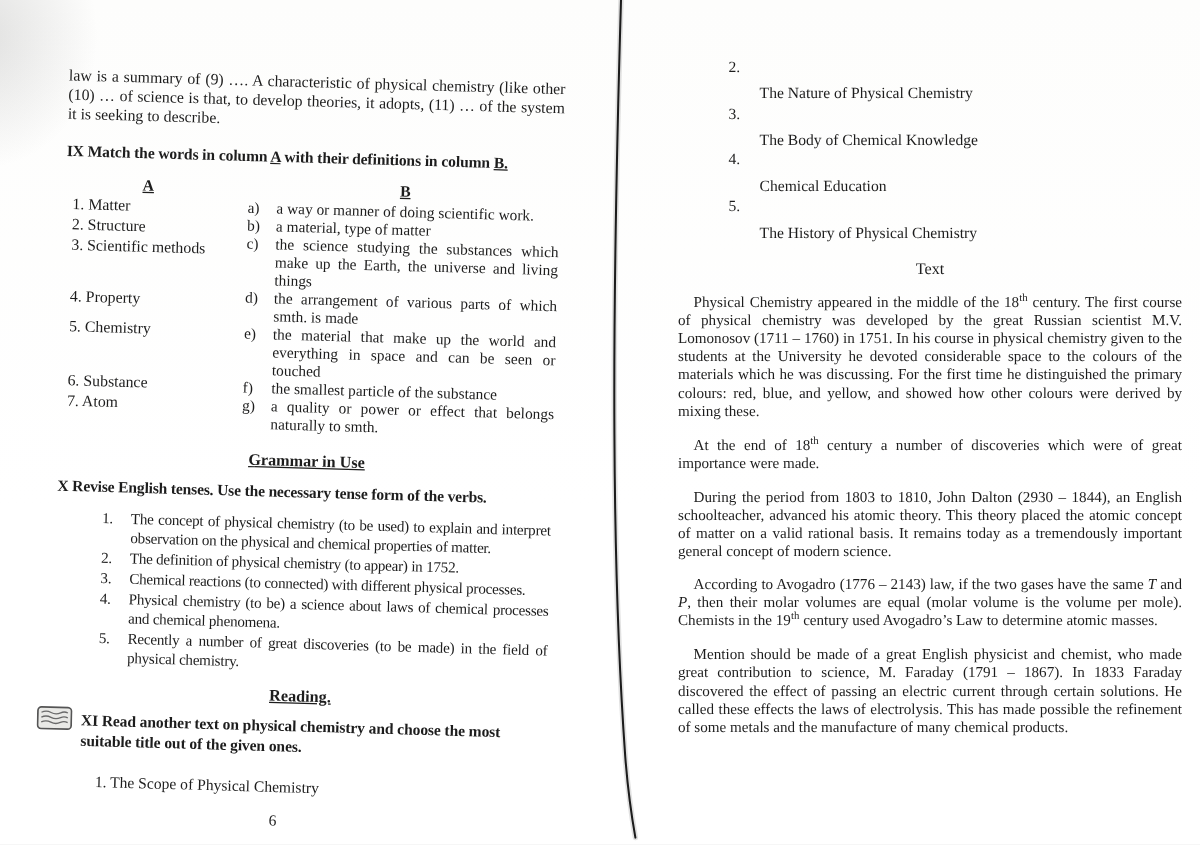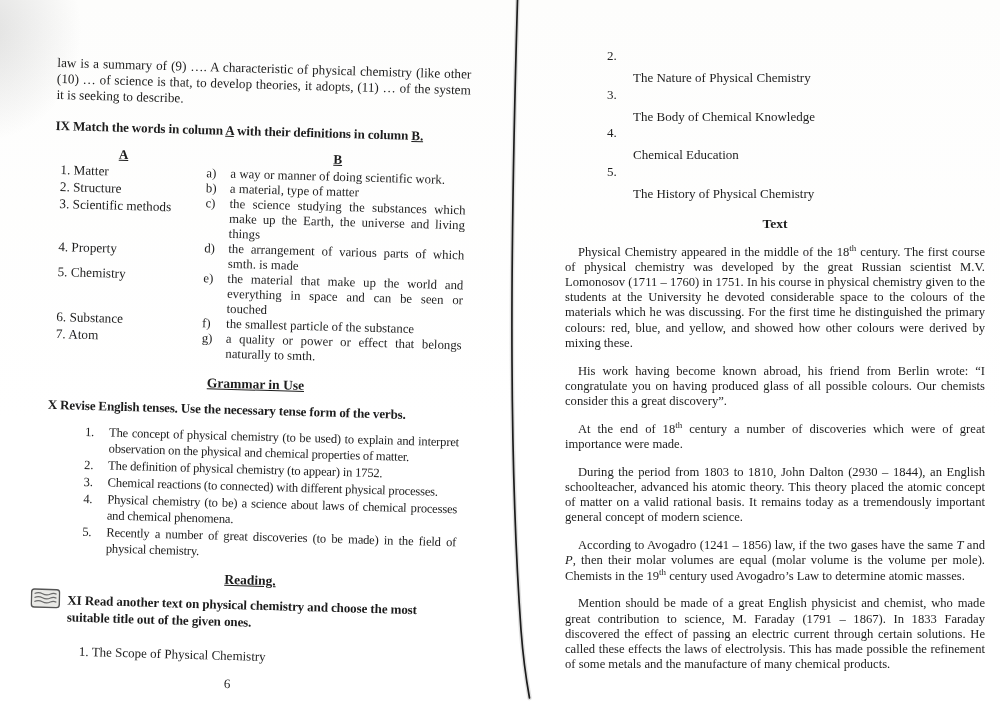--- a/index.html
+++ b/index.html
@@ -47,21 +47,21 @@
   .stamp{float:left;width:30px;height:21px;margin:-3px 7px 0 -12px;}
 
   .scope{margin-top:18px;padding-left:38px;font-size:13px;}
   .pagenum{text-align:center;font-size:13px;}
   .pn6{margin-top:12px;padding-right:40px;}
 
   .titles{padding-left:42px;font-size:13px;line-height:16.5px;}
   .trow{display:flex;}
   .tnum{width:26px;flex:none;}
   .ttext{flex:1;margin-top:22px;}
-  .h-text{text-align:center;font-weight:bold;font-size:13.5px;margin:14px 0 10px;}
+  .h-text{text-align:center;font-weight:normal;font-size:13.5px;margin:14px 0 10px;}
   .para{font-size:12.6px;line-height:15.2px;text-align:justify;text-indent:13px;}
   .para sup{font-size:9px;line-height:0;}
   .it{font-style:italic;}
 
   .spine{position:absolute;left:0;top:0;pointer-events:none;}
 </style>
 </head>
 <body>
 
 <div class="scan">
@@ -174,24 +174,23 @@
         </div>
       <div class="trow">
           <span class="tnum">5.</span>
           <span class="ttext">The History of Physical Chemistry</span>
         </div>
     </div>
 
     <div class="h-text">Text</div>
 
     <p class="para"><span>Physical Chemistry appeared in the middle of the 18</span><sup>th</sup><span> century. The first course of physical chemistry was developed by the great Russian scientist M.V. Lomonosov (1711 – 1760) in 1751. In his course in physical chemistry given to the students at the University he devoted considerable space to the colours of the materials which he was discussing. For the first time he distinguished the primary colours: red, blue, and yellow, and showed how other colours were derived by mixing these.</span></p>
-    <p class="para">His work having become known abroad, his friend from Berlin wrote: “I congratulate you on having produced glass of all possible colours. Our chemists consider this a great discovery”.</p>
     <p class="para"><span>At the end of 18</span><sup>th</sup><span> century a number of discoveries which were of great importance were made.</span></p>
     <p class="para">During the period from 1803 to 1810, John Dalton (2930 – 1844), an English schoolteacher, advanced his atomic theory. This theory placed the atomic concept of matter on a valid rational basis. It remains today as a tremendously important general concept of modern science.</p>
-    <p class="para"><span>According to Avogadro (1241 – 1856) law, if the two gases have the same </span><span class="it">T</span><span> and </span><span class="it">P</span><span>, then their molar volumes are equal (molar volume is the volume per mole). Chemists in the 19</span><sup>th</sup><span> century used Avogadro’s Law to determine atomic masses.</span></p>
+    <p class="para"><span>According to Avogadro (1776 – 2143) law, if the two gases have the same </span><span class="it">T</span><span> and </span><span class="it">P</span><span>, then their molar volumes are equal (molar volume is the volume per mole). Chemists in the 19</span><sup>th</sup><span> century used Avogadro’s Law to determine atomic masses.</span></p>
     <p class="para">Mention should be made of a great English physicist and chemist, who made great contribution to science, M. Faraday (1791 – 1867). In 1833 Faraday discovered the effect of passing an electric current through certain solutions. He called these effects the laws of electrolysis. This has made possible the refinement of some metals and the manufacture of many chemical products.</p>
 
   </div>
 
   <svg class="spine" width="1000" height="704" viewBox="0 0 1000 704" xmlns="http://www.w3.org/2000/svg">
     <path d="M 517.5 0 C 514 120 511.5 260 512 360 C 512.5 470 516 560 521 630 C 523.5 663 527 684 529.5 698" fill="none" stroke="#9a9a9a" stroke-width="4.5" stroke-linecap="round" opacity="0.30"></path>
     <path d="M 517.5 0 C 514 120 511.5 260 512 360 C 512.5 470 516 560 521 630 C 523.5 663 527 684 529.5 698" fill="none" stroke="#1c1c1c" stroke-width="1.7" stroke-linecap="round"></path>
   </svg>
 
 </div>

